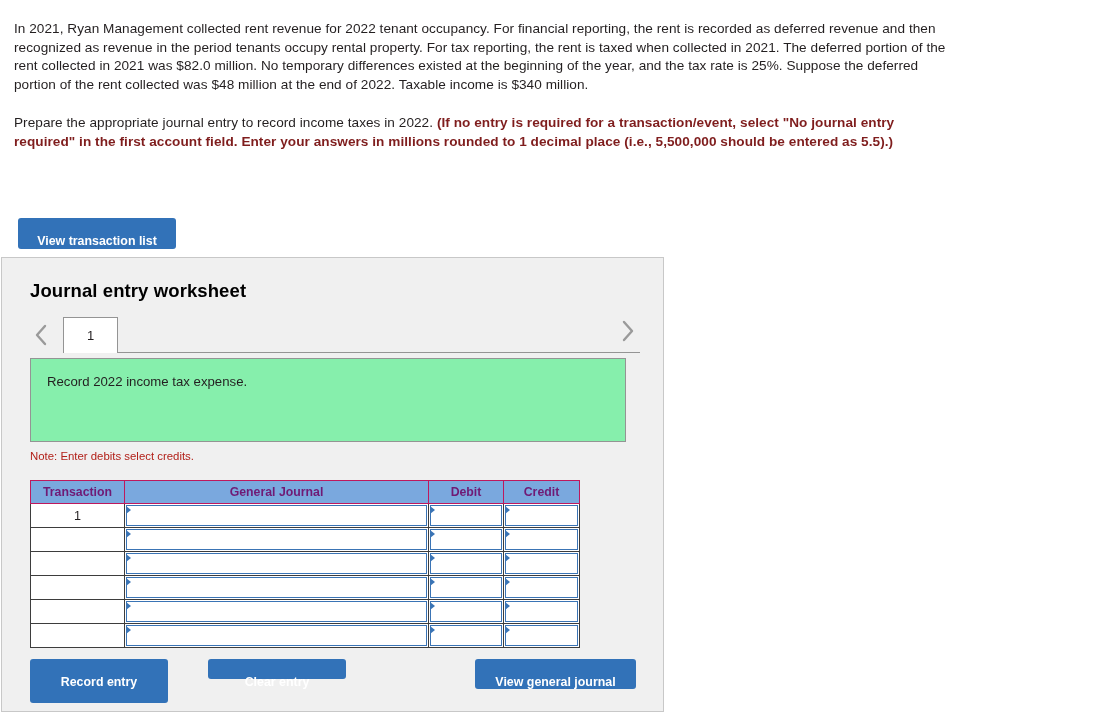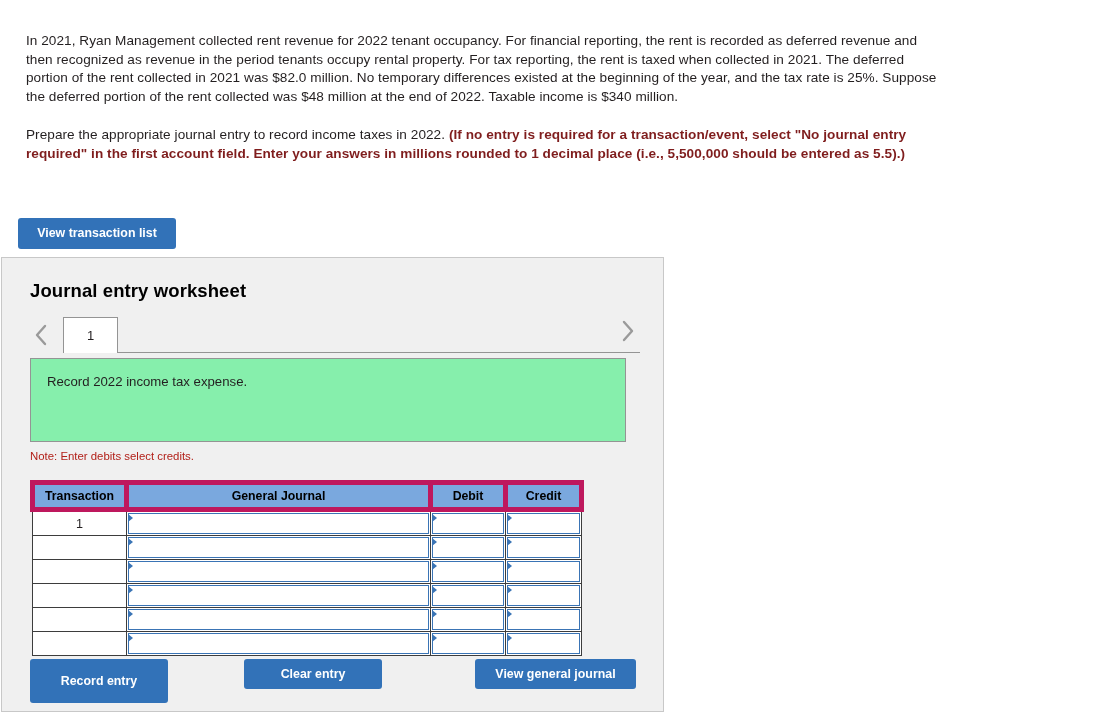--- a/index.html
+++ b/index.html
@@ -20,21 +20,21 @@
   .question-block {
     position: absolute;
     left: 14px;
     top: 20px;
     width: 940px;
   }
   .q-para {
     font-size: 13.6px;
     line-height: 18.7px;
     color: #231f20;
-    margin: 12px;
+    margin: 0;
     letter-spacing: 0.05px;
   }
   .q-para2 {
     margin-top: 19px;
   }
   .q-bold-red {
     color: #7f1d1d;
     font-weight: bold;
   }
 
@@ -44,21 +44,21 @@
     background: #3272b8;
     color: #ffffff;
     font-weight: bold;
     font-size: 12.4px;
     border: none;
     border-radius: 3px;
     text-align: center;
     font-family: "Liberation Sans", sans-serif;
     cursor: pointer;
     line-height: 1;
-    padding: 0;
+    padding: 8px;
   }
   #view-transaction-list {
     position: absolute;
     left: 18px;
     top: 218px;
     width: 158px;
     height: 31px;
     line-height: 31px;
   }
 
@@ -160,24 +160,24 @@
   .jtable {
     position: absolute;
     left: 28px;
     top: 222px;
     border-collapse: collapse;
     border-spacing: 0;
     table-layout: fixed;
   }
   .jtable th {
     background: #7aa8de;
-    border: 5px solid #be185d;
+    border: 1px solid #be185d;
     font-size: 12.3px;
     font-weight: bold;
-    color: #000000;
+    color: #701a75;
     height: 22px;
     padding: 0;
     text-align: center;
   }
   .jtable td {
     border: 1px solid #3d3d3d;
     padding: 0;
     height: 23px;
     background: #ffffff;
     vertical-align: middle;
@@ -228,23 +228,22 @@
     top: 401px;
     width: 138px;
     height: 44px;
     line-height: 30px;
   }
   #clear-entry {
     position: absolute;
     left: 206px;
     top: 401px;
     width: 138px;
-    height: 30px;
+    height: 20px;
     line-height: 30px;
-    margin-left: 36px;
   }
   #view-general-journal {
     position: absolute;
     left: 473px;
     top: 401px;
     width: 161px;
     height: 30px;
     line-height: 30px;
   }
 </style>

